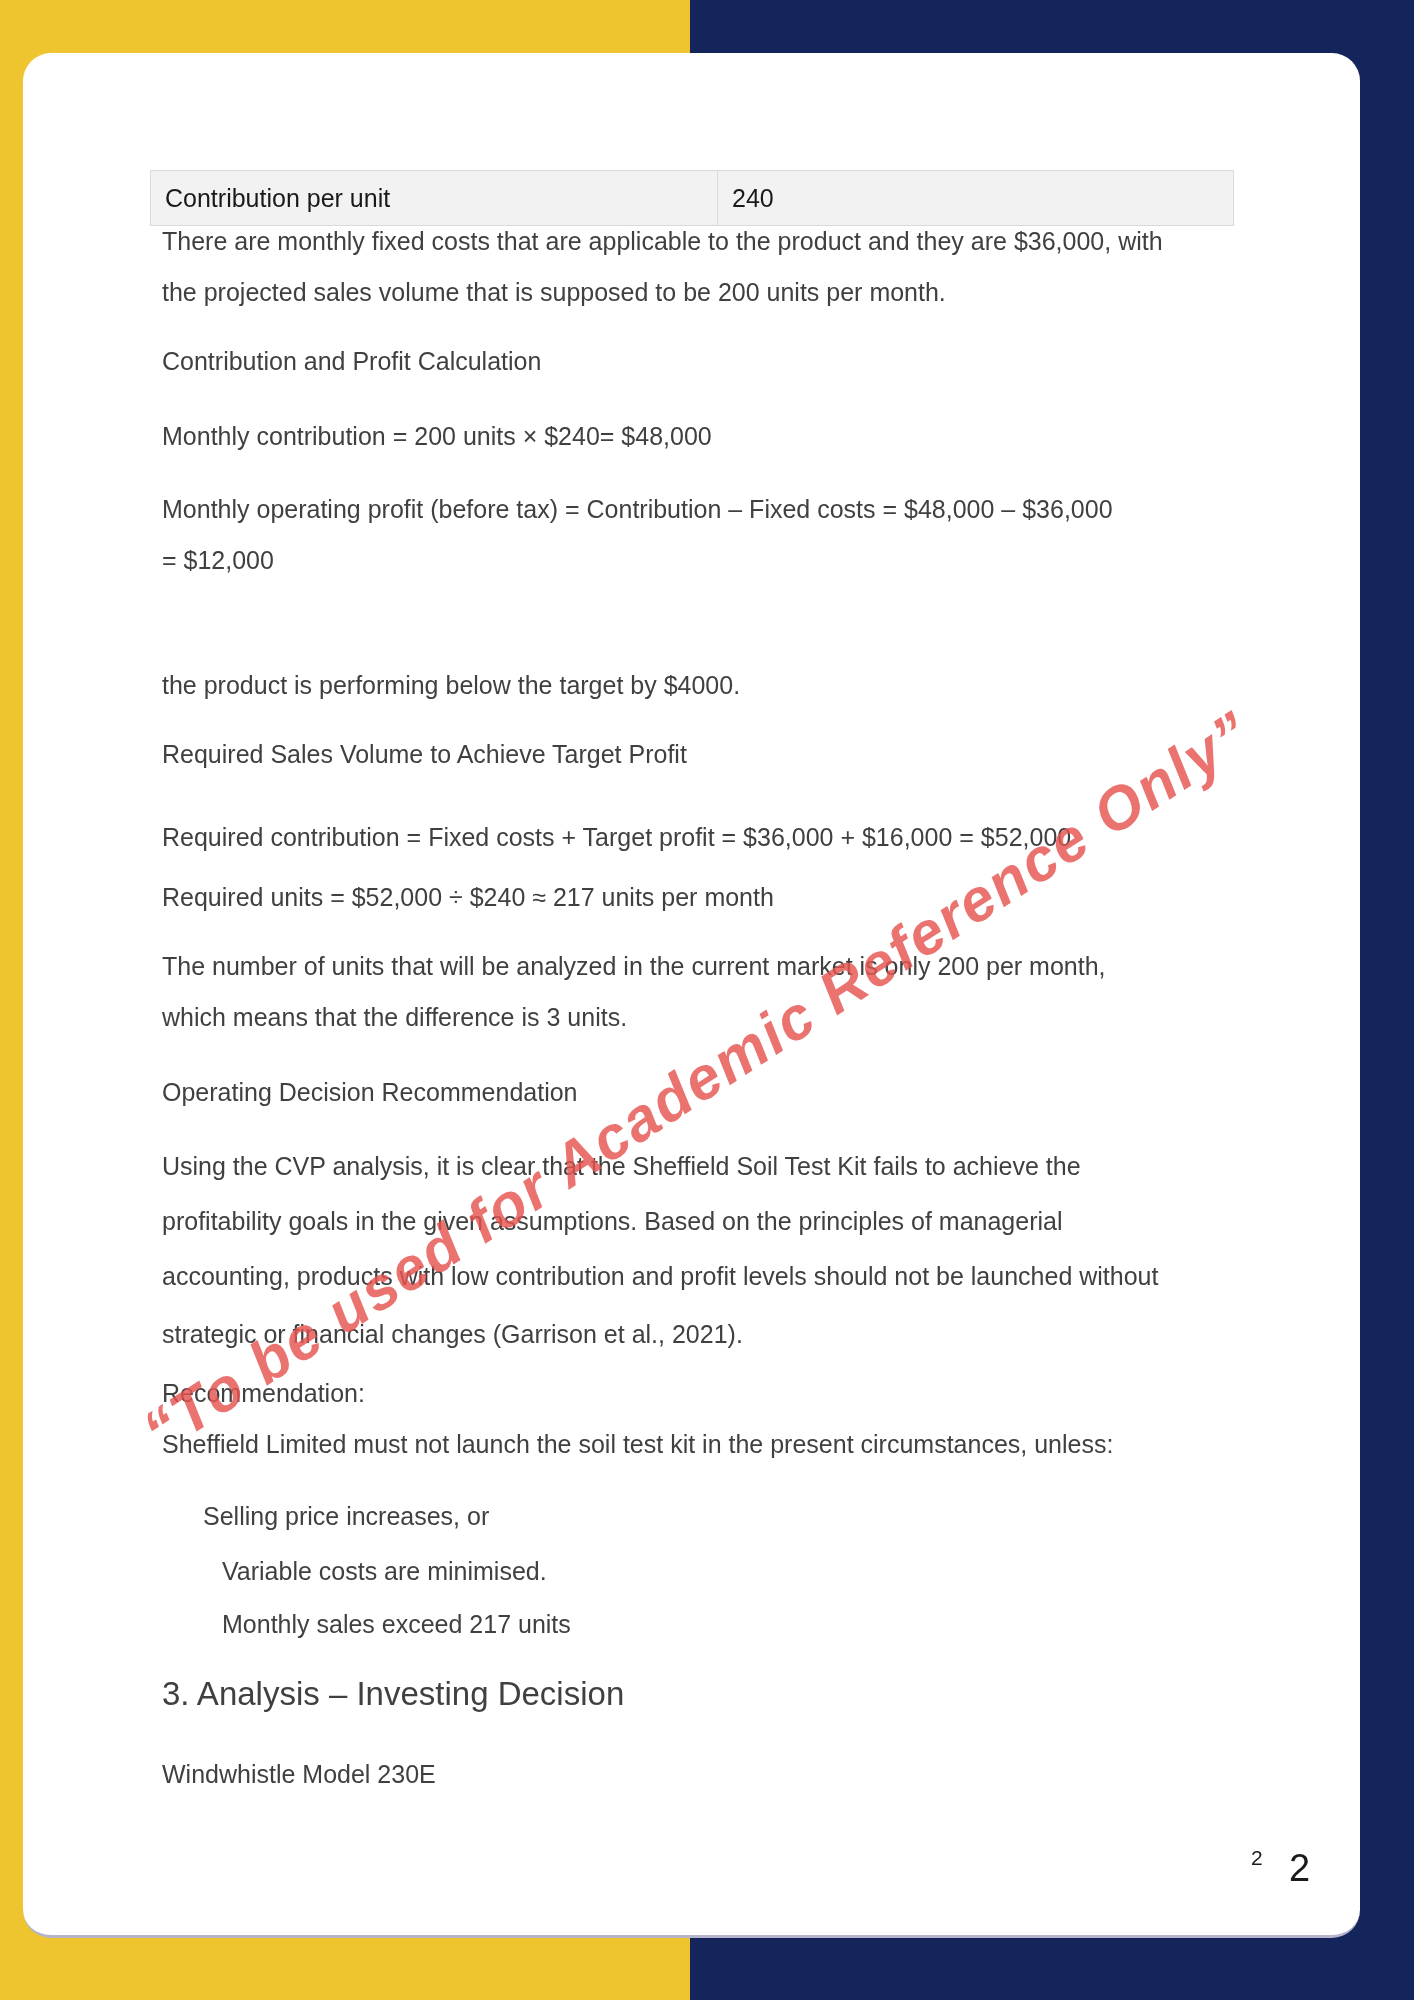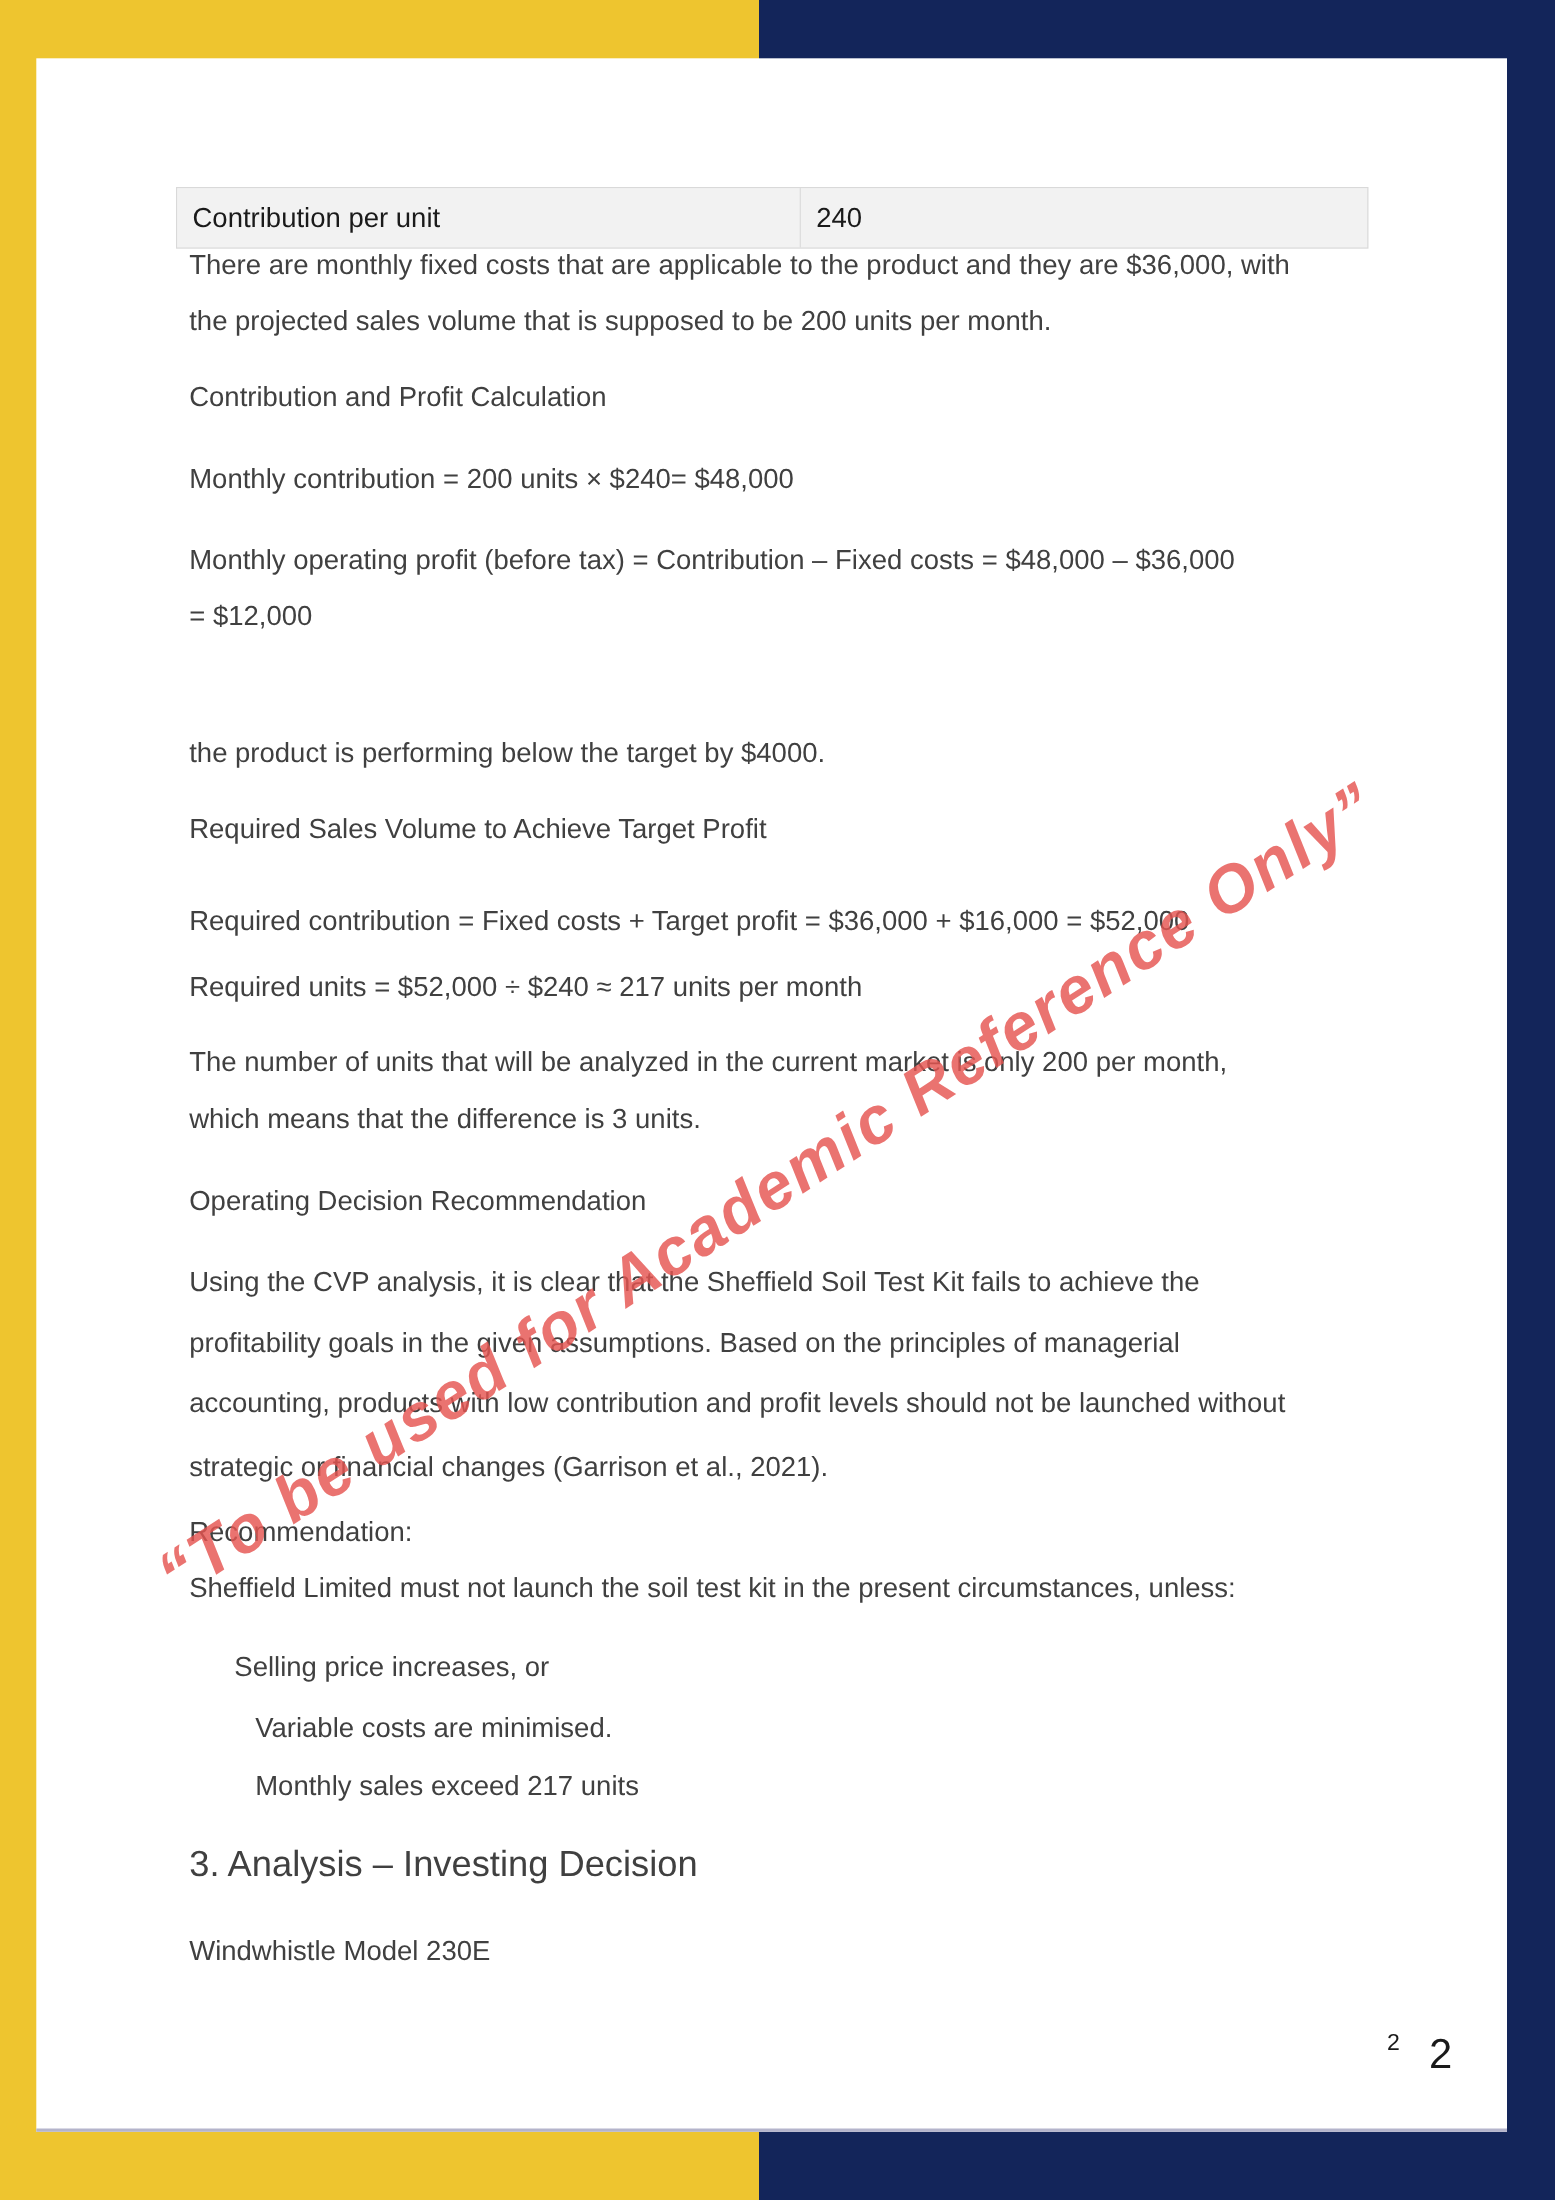--- a/index.html
+++ b/index.html
@@ -4,22 +4,22 @@
 <style>
   html,body{margin:0;padding:0;}
   body{width:1414px;height:2000px;position:relative;overflow:hidden;
        font-family:"Liberation Sans",sans-serif;background:#13255a;}
 
   
   .bg-yellow{position:absolute;left:0;top:0;width:690px;height:2000px;background:#eec52f;}
   .bg-navy{position:absolute;left:690px;top:0;width:724px;height:2000px;background:#13255a;}
 
   
-  .sheet{position:absolute;left:33px;top:53px;width:1337px;height:1882px;
-         background:#ffffff;border-bottom:3px solid #b4b4cb;}
+  .sheet{position:absolute;left:23px;top:53px;width:1337px;height:1882px;
+         background:#ffffff;border-bottom:3px solid #b4b4cb;border-radius:28px;}
 
   
   .tbl-row{position:absolute;left:127px;top:117px;width:1082px;height:54px;
            background:#f2f2f2;border:1px solid #d9d9d9;display:flex;}
   .tbl-cell{font-size:25px;color:#1a1a1a;display:flex;align-items:center;
             padding-left:14px;box-sizing:border-box;}
   .tbl-cell.c1{width:567px;border-right:1px solid #d9d9d9;}
   .tbl-cell.c2{flex:1;}
 
   

